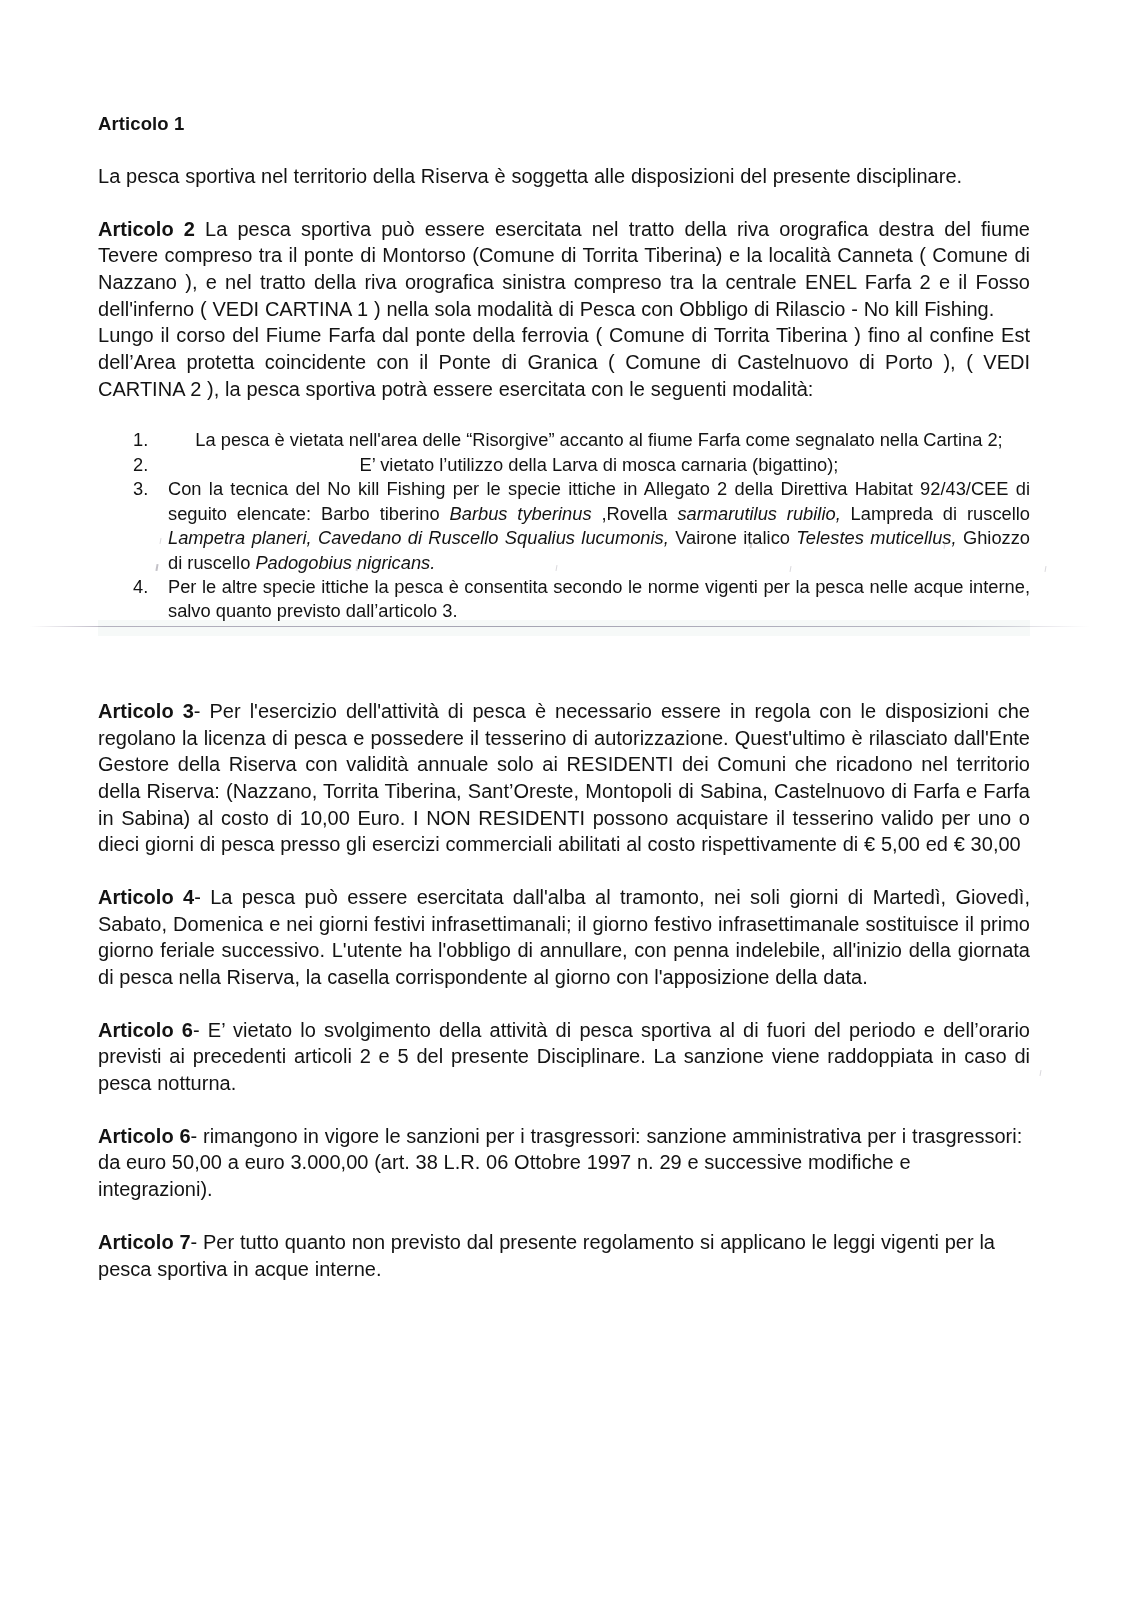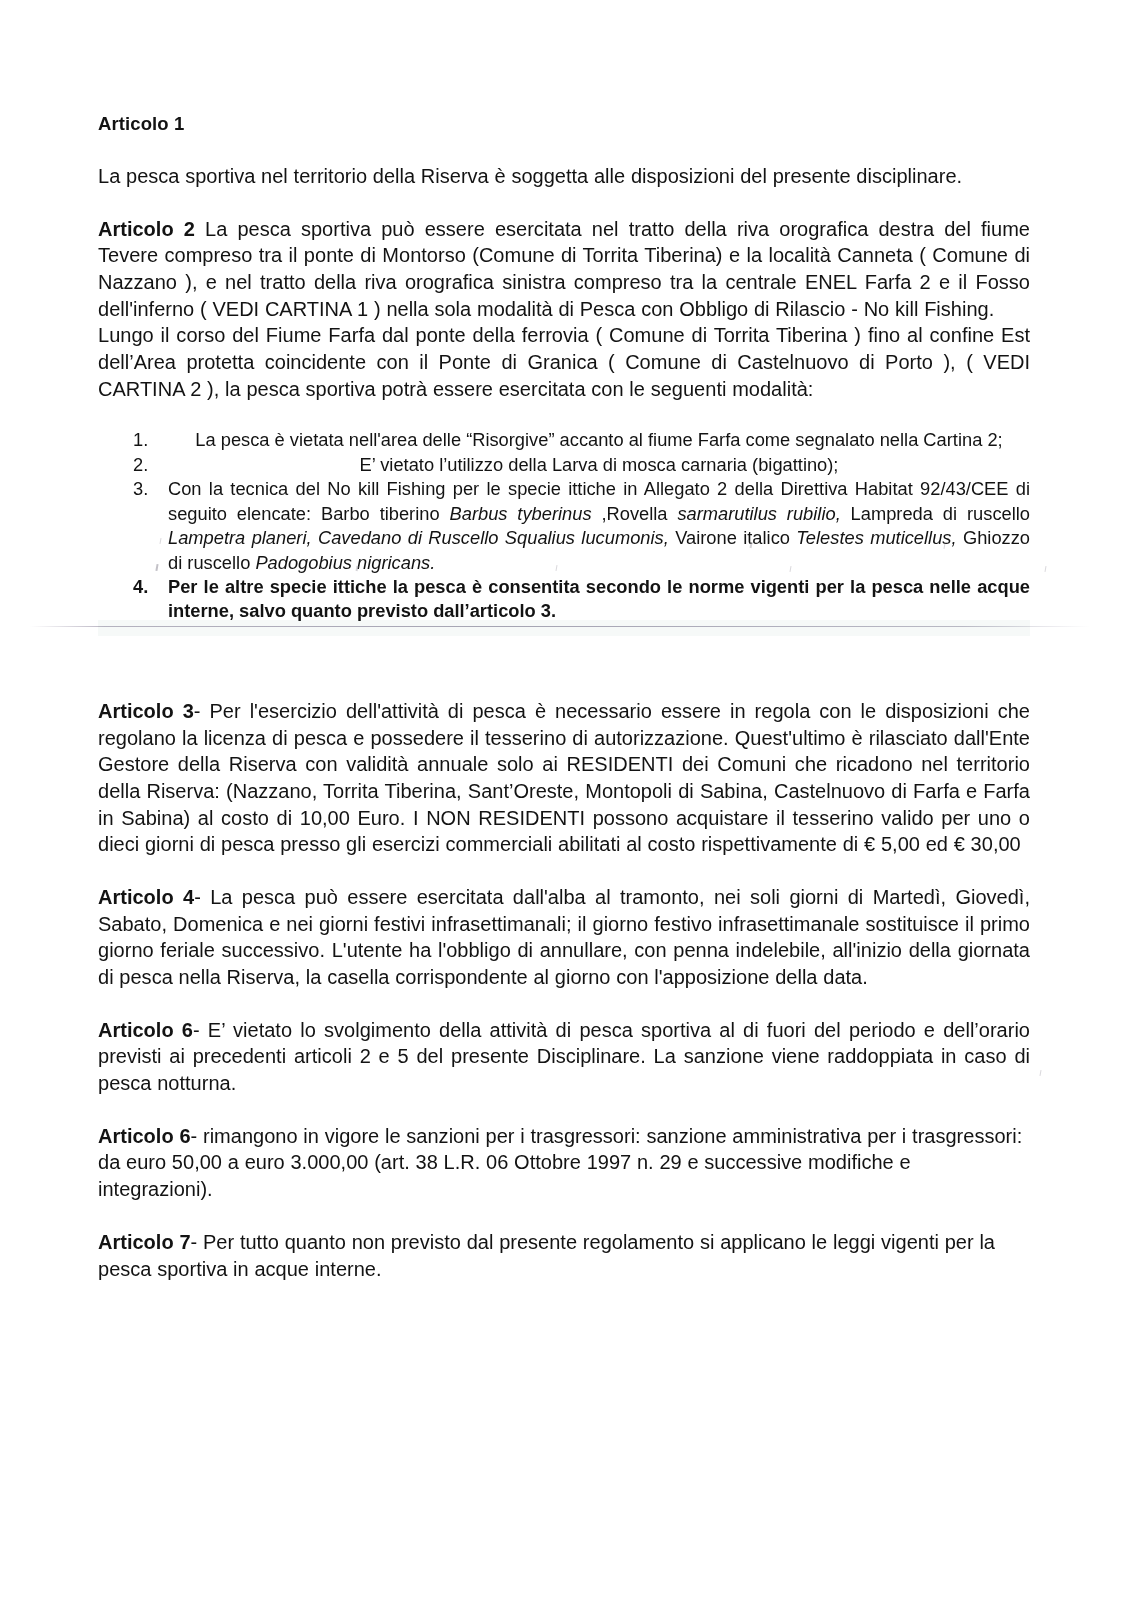--- a/index.html
+++ b/index.html
@@ -73,21 +73,21 @@
   }
   ol.numlist > li::before {
     content: counter(nl) ".";
     position: absolute;
     left: 35px;
     top: 0;
     width: 24px;
     text-align: left;
     font-size: 18.3px;
   }
-  ol.numlist > li.last { text-align: justify; font-weight: bold; }
+  ol.numlist > li.last { text-align: justify; }
   ol.numlist > li.short { text-align: center; }
 
   
   .scanline {
     position: absolute;
     left: 30px;
     top: 626px;
     width: 1060px;
     height: 1px;
     background: linear-gradient(to right,

